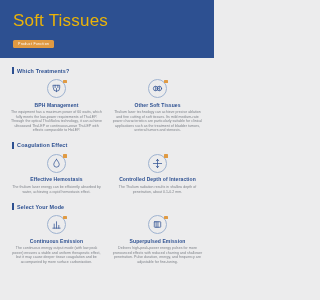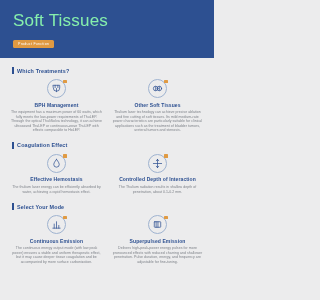--- a/index.html
+++ b/index.html
@@ -12,21 +12,21 @@
   .page { width:214px; height:300px; position:relative; background:#ececed; }
 
   
   .header {
     background:#2d5091;
     height:58px;
     padding:11px 0 0 13px;
     position:relative;
   }
   .header-title {
-    color:#86efac;
+    color:#eab308;
     font-size:17px;
     font-weight:400;
     letter-spacing:0.2px;
     line-height:20px;
   }
   .badge {
     display:inline-block;
     margin-top:5px;
     background:#e09a42;
     color:#ffffff;

